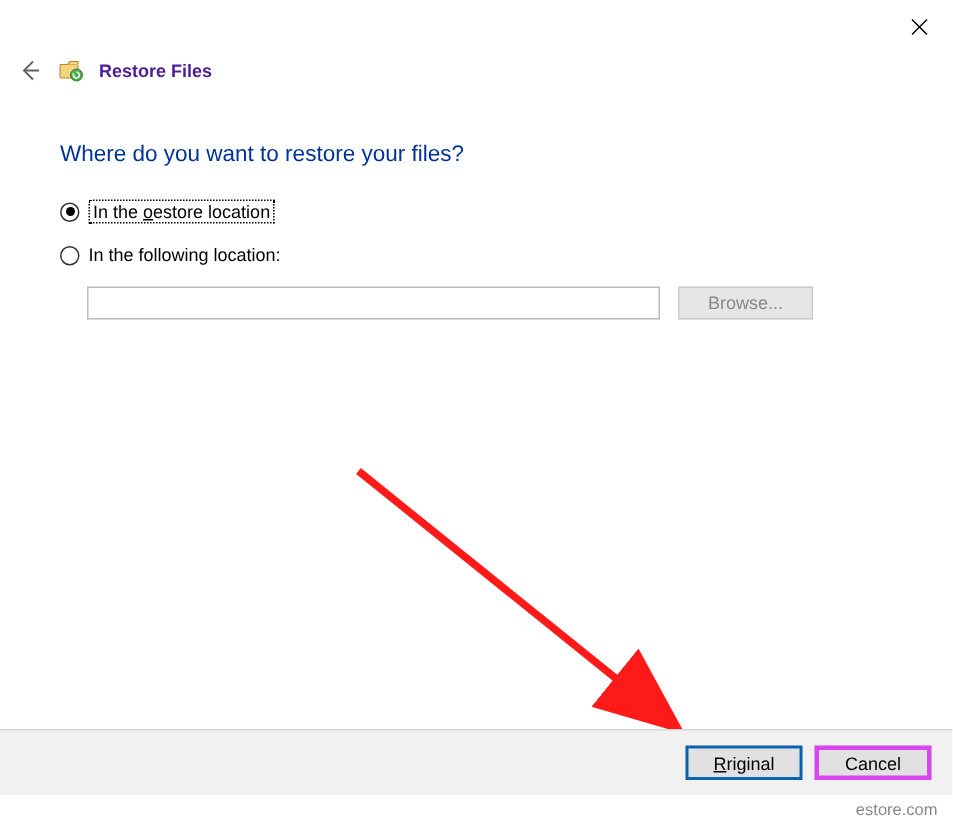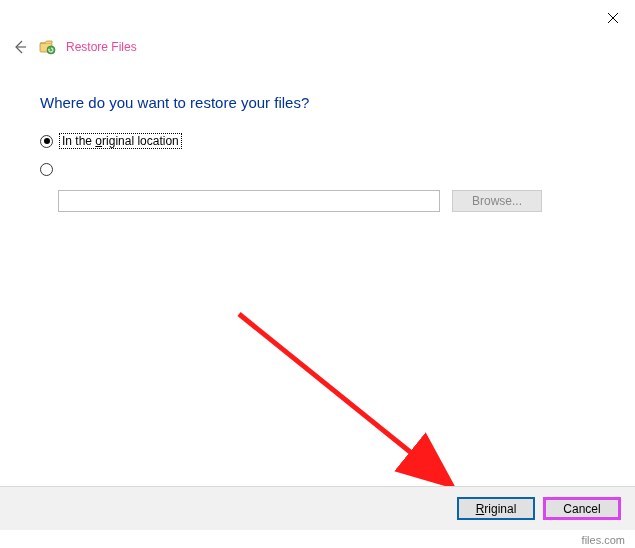--- a/index.html
+++ b/index.html
@@ -34,21 +34,21 @@
     .back-row {
       position: absolute;
       left: 12px;
       top: 38px;
       display: flex;
       align-items: center;
       gap: 10px;
     }
     .back-arrow { width: 16px; height: 16px; display:flex; align-items:center; justify-content:center; cursor:pointer; color:#555;}
     .app-icon { width: 18px; height: 18px; display:inline-block; }
-    .app-title { font-size: 12px; color: #ec4899; }
+    .app-title { font-size: 12px; color: #4c1d95; font-weight: bold; }
     .content {
       padding: 30px 44px 0 40px;
     }
     .heading {
       color: #003399;
       font-size: 15px;
       margin: 14px 0 22px 0;
     }
     .radio-row {
       display: flex;
@@ -165,26 +165,27 @@
     <span class="app-title">Restore Files</span>
   </div>
 </div>
 
 <div class="content">
   <div class="heading">Where do you want to restore your files?</div>
 
   <div class="radio-row">
     <span class="radio-circle selected"></span>
     <span class="radio-label focused">
-      <span>In the </span><span class="underlined-letter">o</span><span>riginal location</span>
+      <span>In the </span><span class="underlined-letter">o</span><span>estore location</span>
     </span>
   </div>
 
   <div class="radio-row">
     <span class="radio-circle"></span>
+    <span class="radio-label">In the following location:</span>
   </div>
 
   <div class="path-row">
     <input class="path-input" type="text" value="" style="">
     <div class="browse-btn">Browse...</div>
   </div>
 </div>
 
 <svg class="arrow-annot" width="240" height="200" viewBox="0 0 240 200">
   <defs>
@@ -197,13 +198,13 @@
 
 <div class="footer">
   <div class="btn primary">
     <span></span>
       <span class="underlined-letter">R</span>
       <span>riginal</span>
   </div>
   <div class="btn">Cancel</div>
 </div>
 
-<div class="watermark">files.com</div>
+<div class="watermark">estore.com</div>
 
 </body></html>

